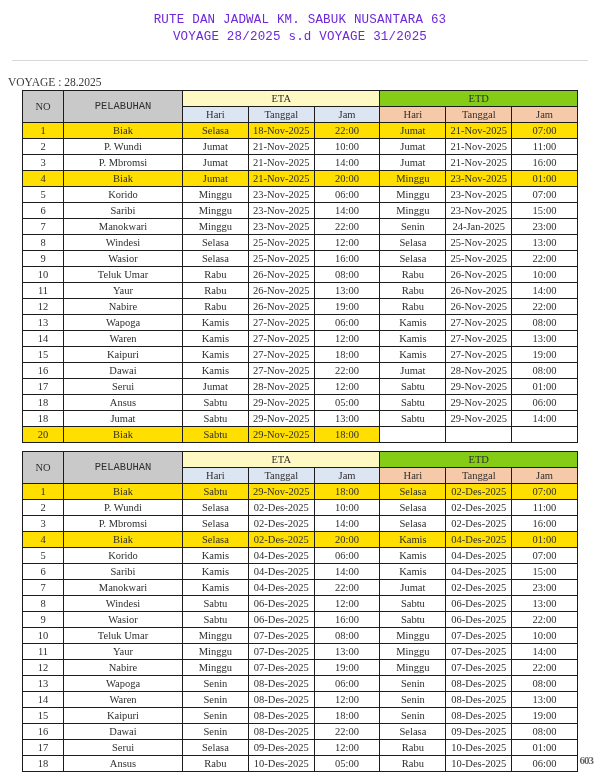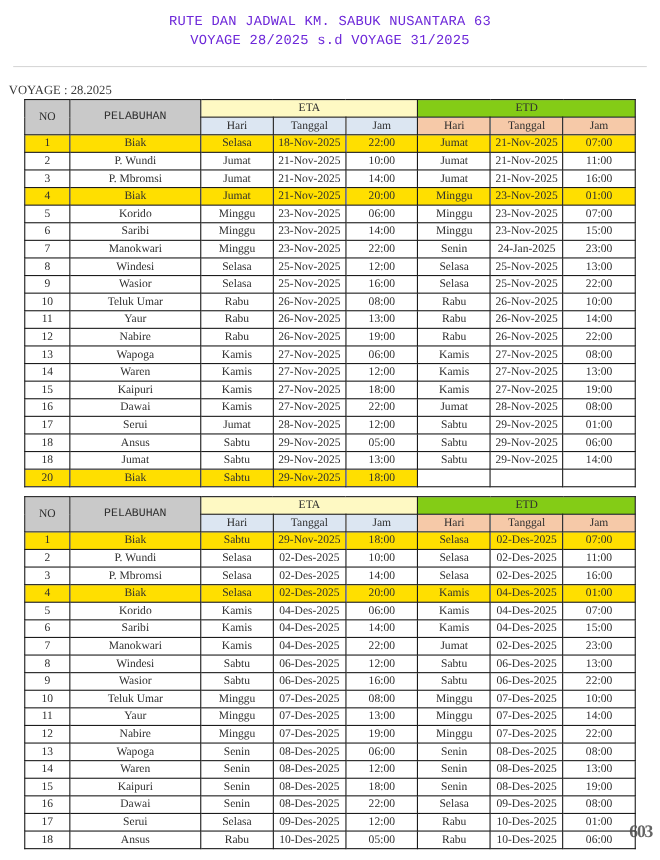--- a/index.html
+++ b/index.html
@@ -106,21 +106,21 @@
   }
   td.no-col { }
   td.pel-col { }
 
   
   .artifact {
     position: absolute;
     right: 7px;
     bottom: 16px;
     font-family: "Liberation Serif", serif;
-    font-size: 16px;
+    font-size: 11px;
     font-weight: bold;
     color: #4a4a4a;
     opacity: 0.85;
     letter-spacing: -1px;
     pointer-events: none;
   }
 </style>
 </head>
 <body>
 

